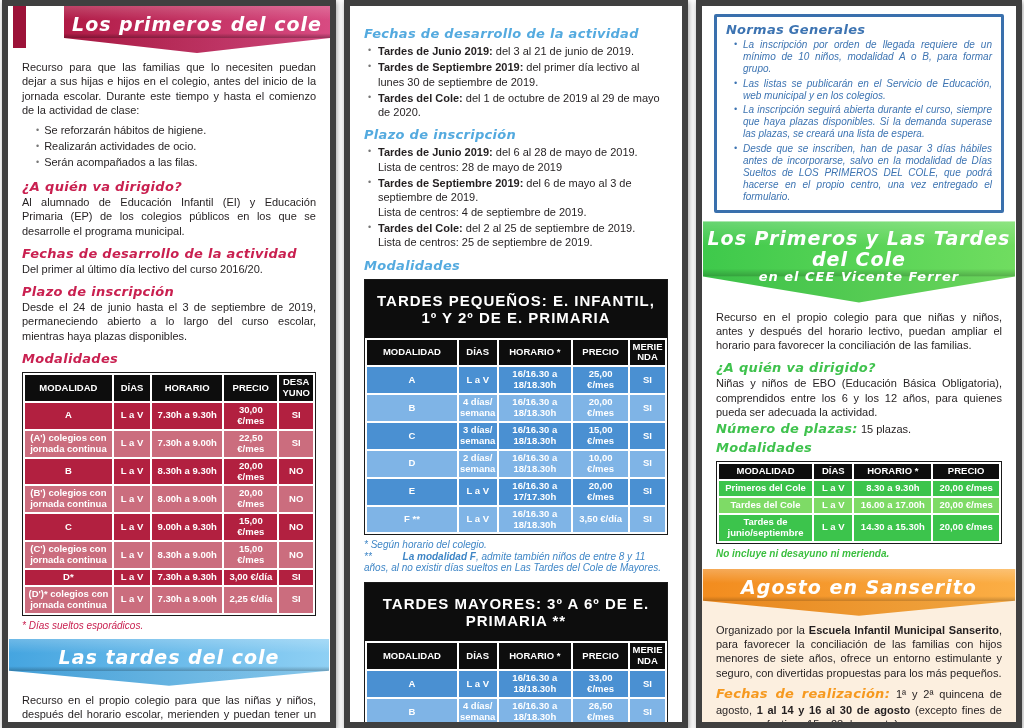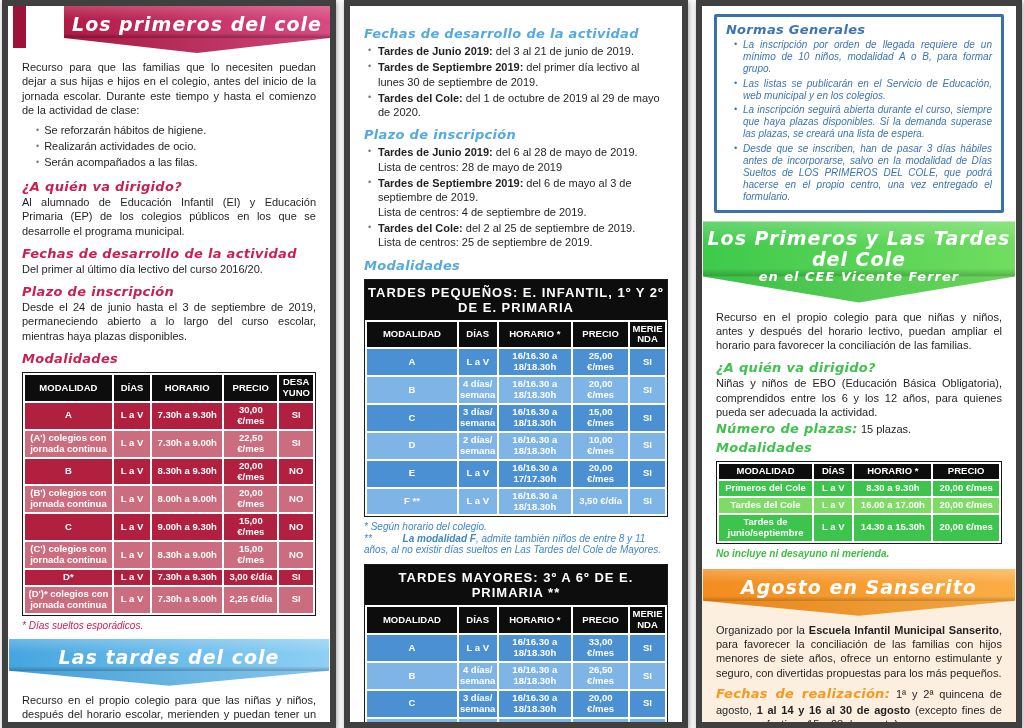--- a/index.html
+++ b/index.html
@@ -51,22 +51,22 @@
   .lead{font-weight:bold}
   .subline{display:block}
   .foot{font-size:10px;font-style:italic;margin-top:4px}
   .foot.red{color:#c92050}
   .foot.blue{color:#3f86c6}
   .foot.greenb{color:#3bbf3f;font-weight:bold}
   .bold{font-weight:bold}
 
   
   .tblwrap{border:1px solid #1a1a1a;background:#fff;margin-top:6px}
-  .tbl-title{background:#0d0d0d;color:#fff;font-size:13px;font-weight:bold;text-align:center;
-    letter-spacing:1px;padding:5px 2px}
+  .tbl-title{background:#0d0d0d;color:#fff;font-size:15px;font-weight:bold;text-align:center;
+    letter-spacing:1px;padding:12px 2px}
   table{width:100%;border-collapse:separate;border-spacing:2px;table-layout:fixed}
   th,td{font-size:9.5px;font-weight:bold;text-align:center;vertical-align:middle;
     padding:2px 1px;color:#fff;line-height:1.15;overflow-wrap:break-word}
   thead th{background:#0d0d0d}
   
   .red-tbl tbody tr:nth-child(odd) td{background:#b22040}
   .red-tbl tbody tr:nth-child(even) td{background:#cb6d7e}
   
   .blue-tbl tbody tr:nth-child(odd) td{background:#4a90d2}
   .blue-tbl tbody tr:nth-child(even) td{background:#7fb4e6}

